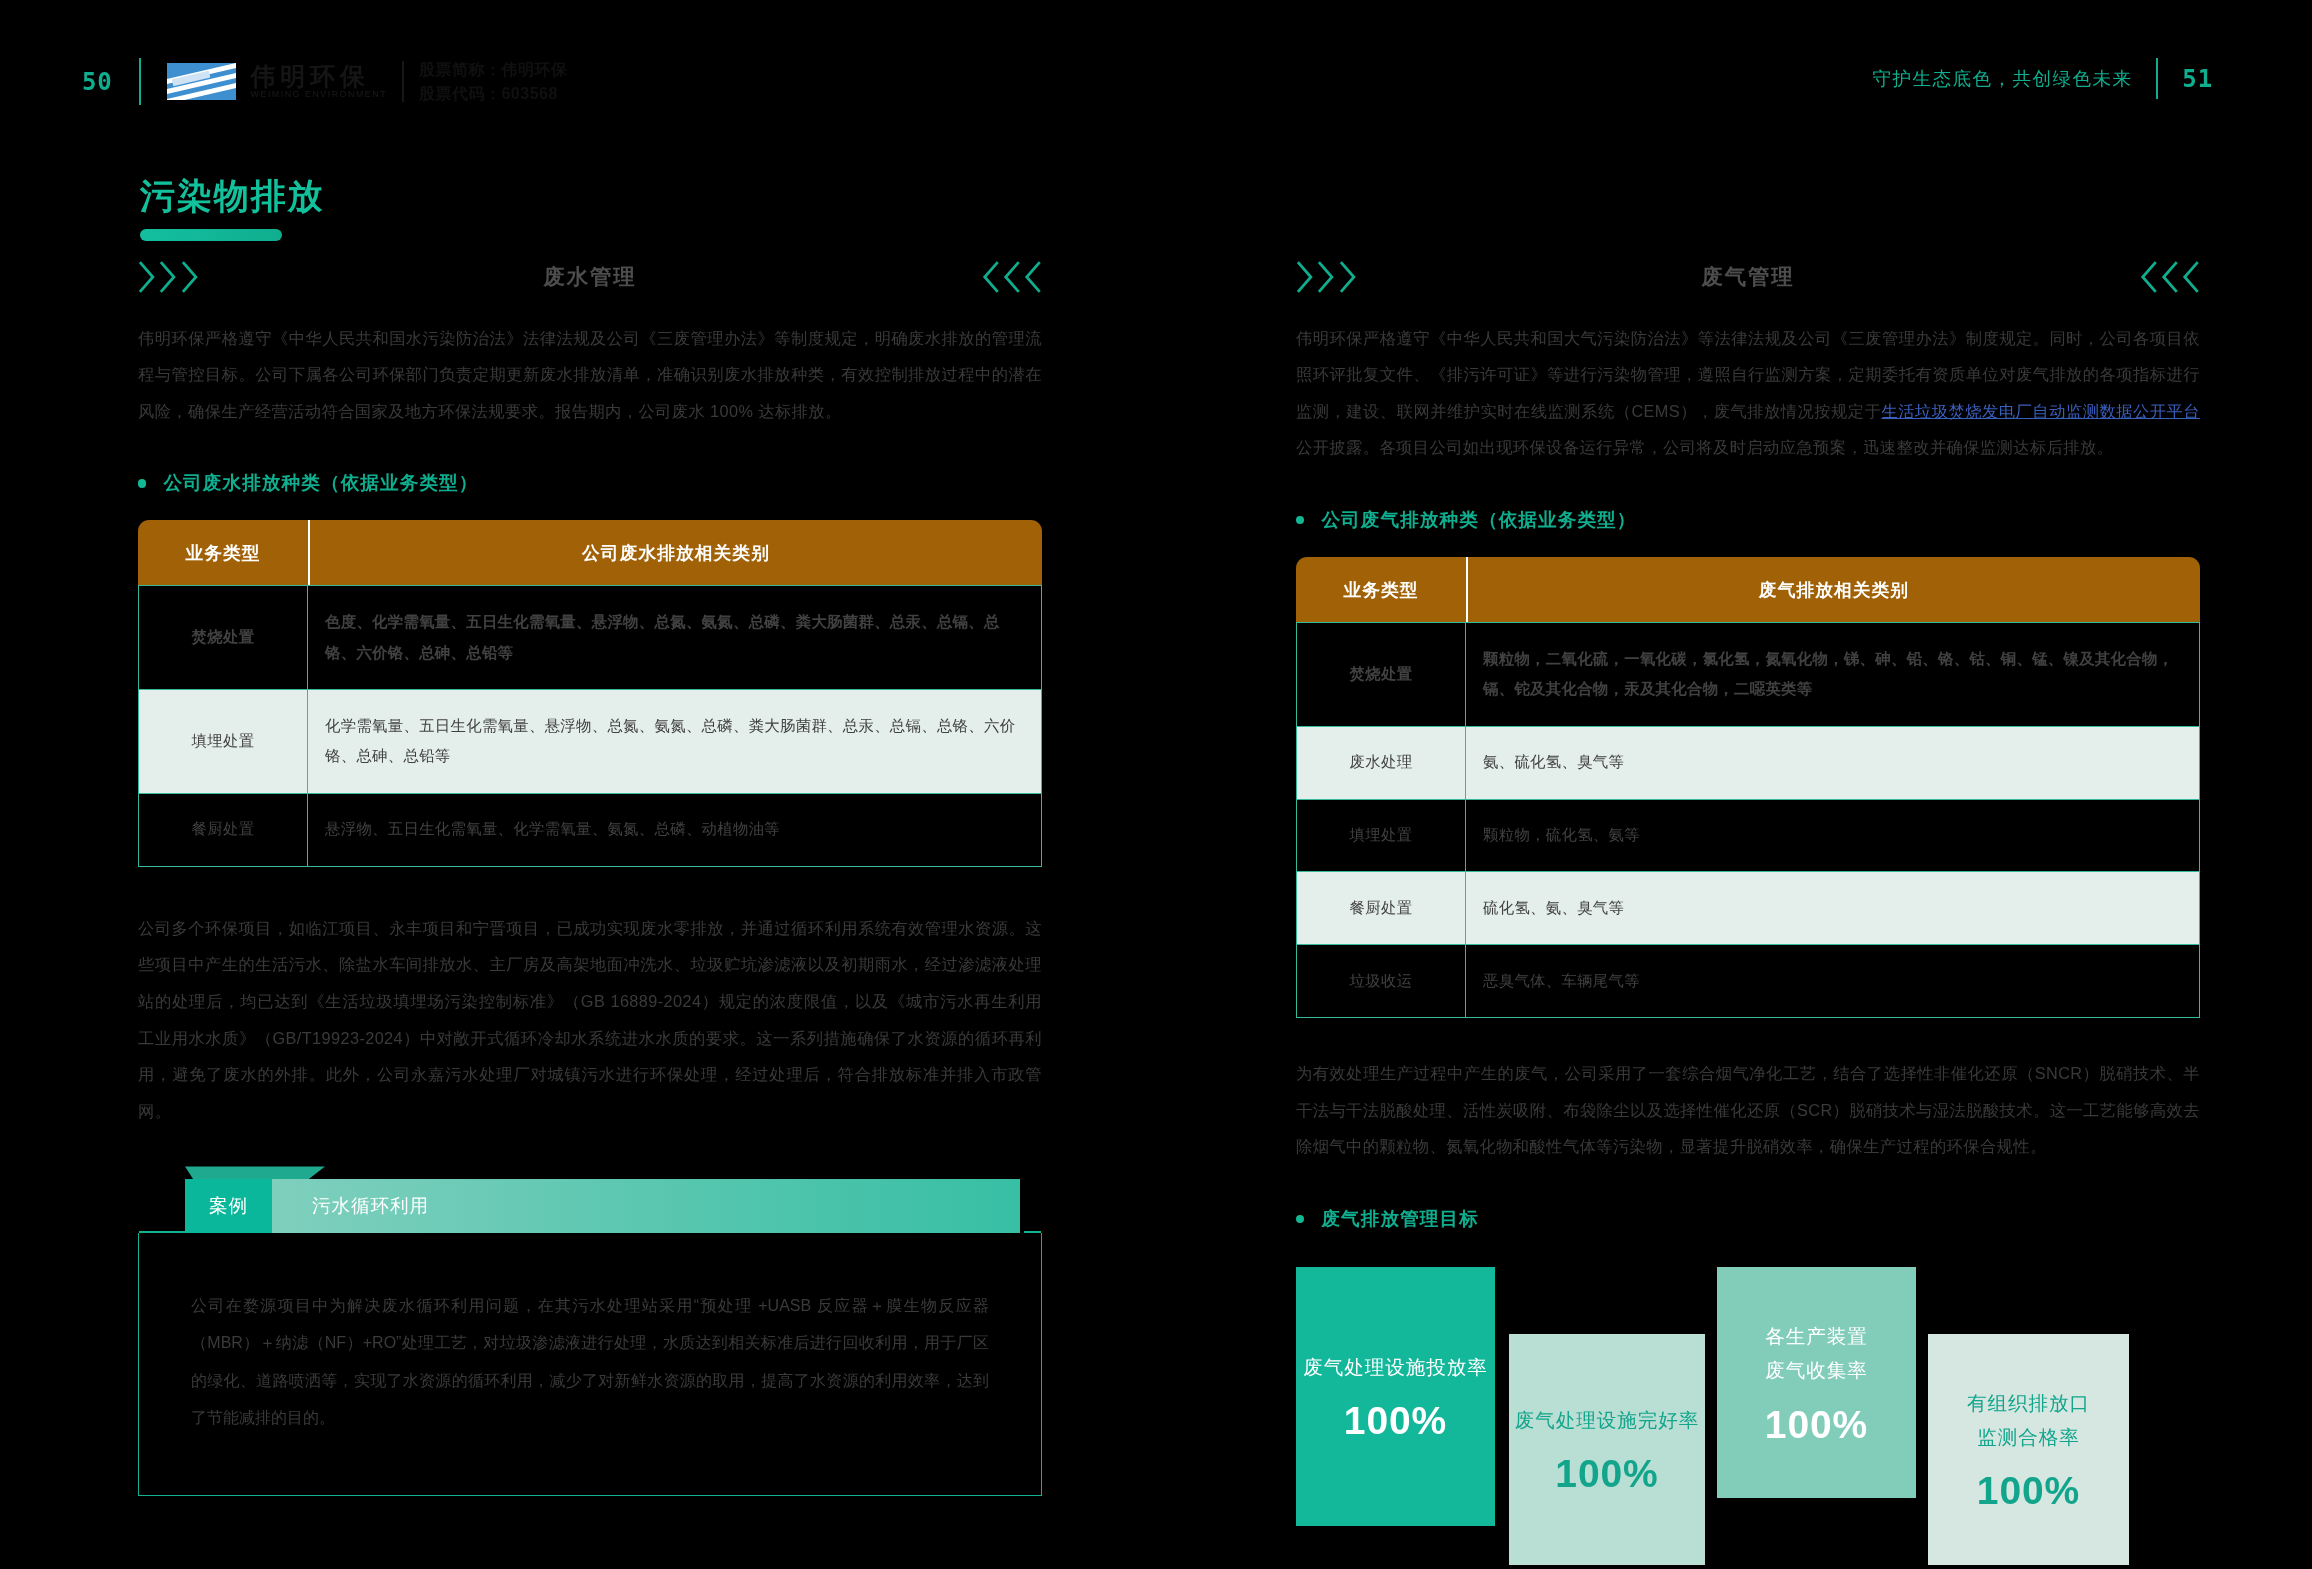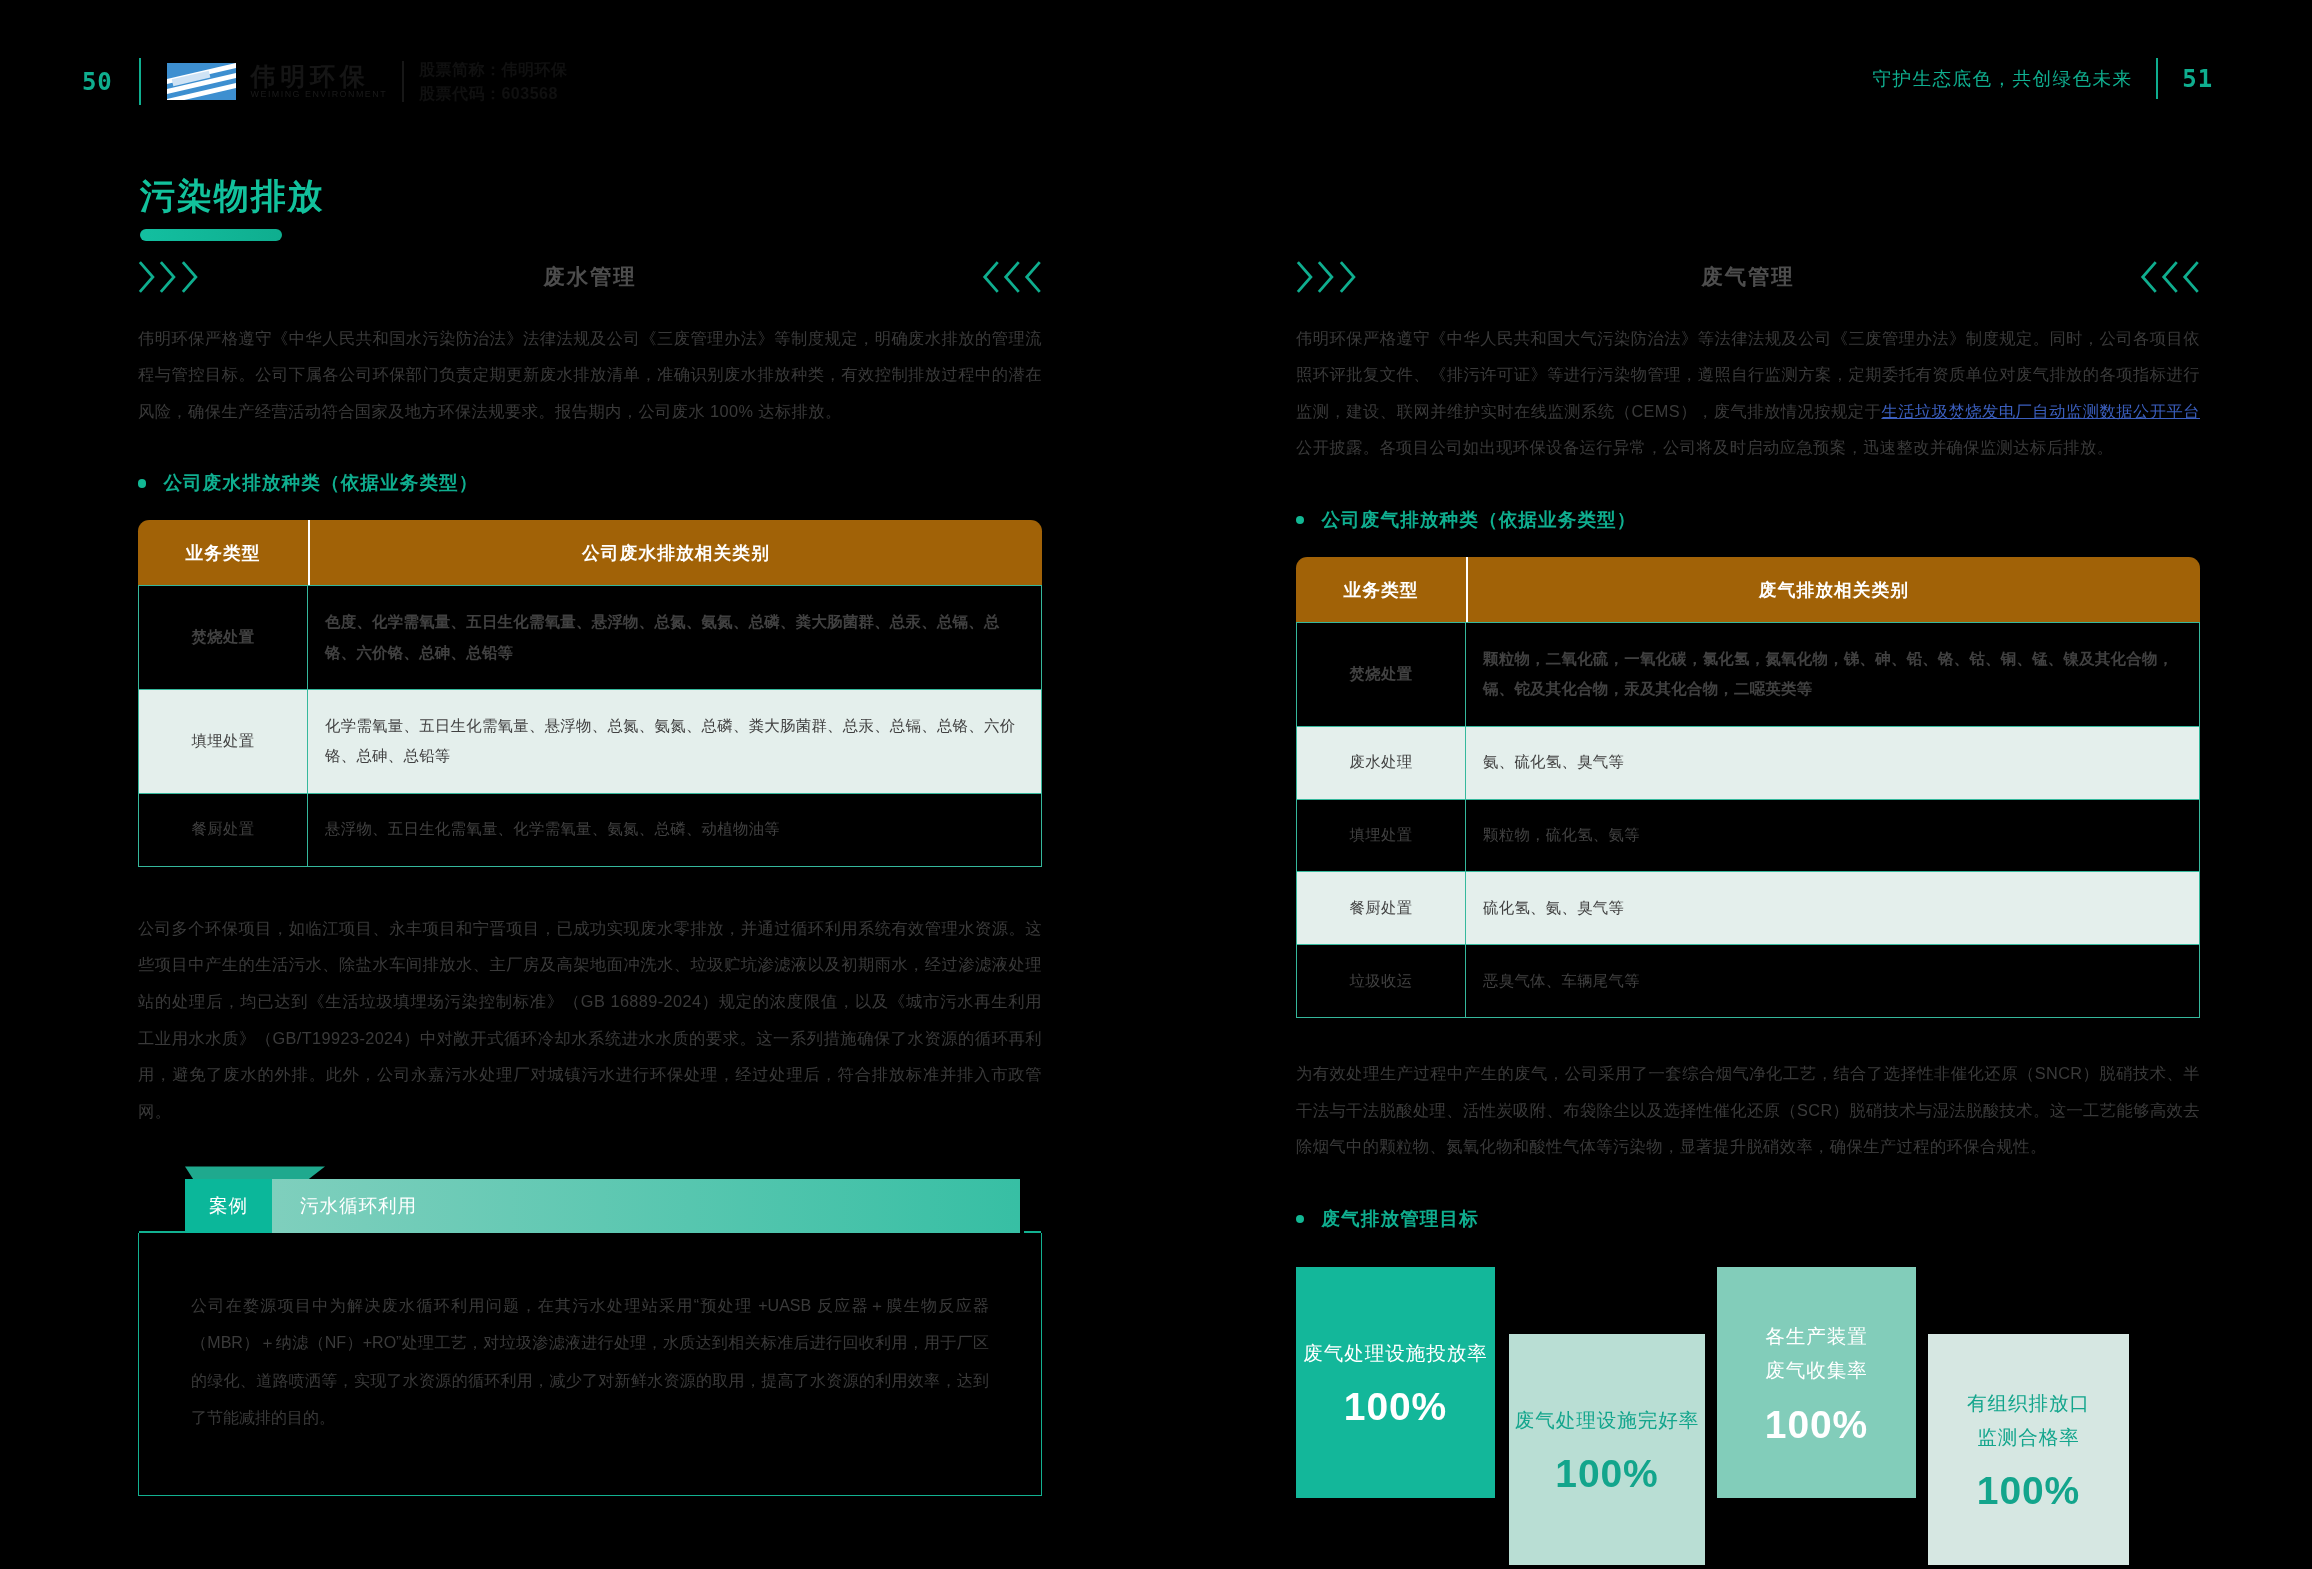--- a/index.html
+++ b/index.html
@@ -82,38 +82,38 @@
   table.tbl tr:first-of-type td { border-top: 1.9px solid #35b89c; font-weight: bold; }
 
   
   .case { position: relative; margin-top: 50px; }
   .case-tab { position: relative; display: flex; align-items: stretch; height: 54px;
               width: 835px; margin-left: 47px; }
   .case-tab .k { background: #0bb79a; color: #fff; font-size: 18.6px; font-weight: normal;
                  display: flex; align-items: center; padding: 0 24px; letter-spacing: 0.9px; }
   .case-tab .v { flex: 1; background: linear-gradient(90deg,#7fcfbd,#37bfa4);
                  color: #ffffff; font-size: 18.6px; display: flex; align-items: center;
-                 padding: 0 28px; letter-spacing: 0.9px; }
+                 padding: 0 40px; letter-spacing: 0.9px; }
   .case-fold { position: absolute; left: 47px; top: -13px; width: 140px; height: 13px;
                background: #1fa98e; clip-path: polygon(0 0, 100% 0, 88% 100%, 6% 100%); }
   .case-body { position: relative; border: 1.9px solid #12b191; border-top: none; margin-top: -0.9px;
                padding: 54px 52px 58px 52px; }
   .case-body::before, .case-body::after {
     content: ""; position: absolute; top: -1.9px; height: 1.9px; background: #12b191; }
   .case-body::before { left: 0; width: 47px; }
   .case-body::after { right: 0; width: 17px; }
   .case-body p { color: #3a3a3a; font-size: 16px; line-height: 2.35; text-align: justify; }
 
   
   .kpis { position: relative; height: 280px; margin-top: 26px; }
   .kpi { position: absolute; display: flex; flex-direction: column;
          align-items: center; justify-content: center; text-align: center; }
   .kpi .lbl { font-size: 19.6px; letter-spacing: 0.9px; line-height: 1.75; }
   .kpi .val { font-size: 39px; font-weight: bold; margin-top: 15px; letter-spacing: 0.9px; }
-  .kpi-1 { left: 0px;   top: 9.3px;  width: 199px; height: 231px; background:#13b79a; }
+  .kpi-1 { left: 0px;   top: 9.3px;  width: 199px; height: 259px; background:#13b79a; }
   .kpi-1 .lbl, .kpi-1 .val { color: #ffffff; }
   .kpi-2 { left: 213px; top: 76px;  width: 196px; height: 231px; background:#b9ded4; }
   .kpi-2 .lbl, .kpi-2 .val { color: #13a58c; }
   .kpi-3 { left: 421px; top: 9.3px;  width: 199px; height: 231px; background:#82cdba; }
   .kpi-3 .lbl, .kpi-3 .val { color: #ffffff; }
   .kpi-4 { left: 632px; top: 76px;  width: 201px; height: 231px; background:#d6e7e2; }
   .kpi-4 .lbl, .kpi-4 .val { color: #13a58c; }
 </style>
 </head>
 <body>

